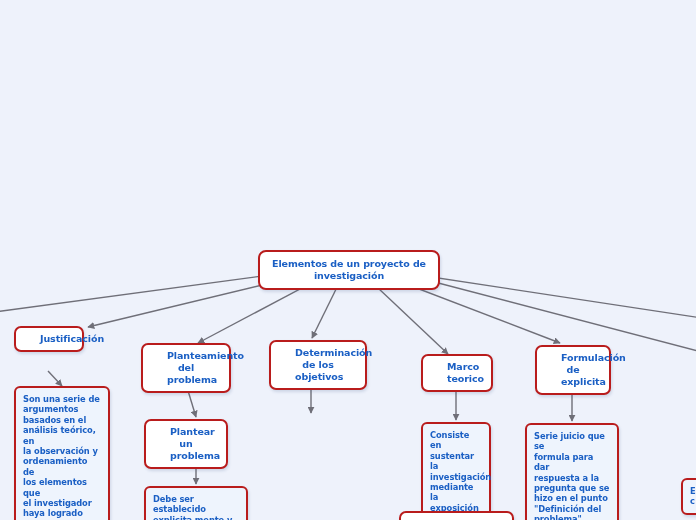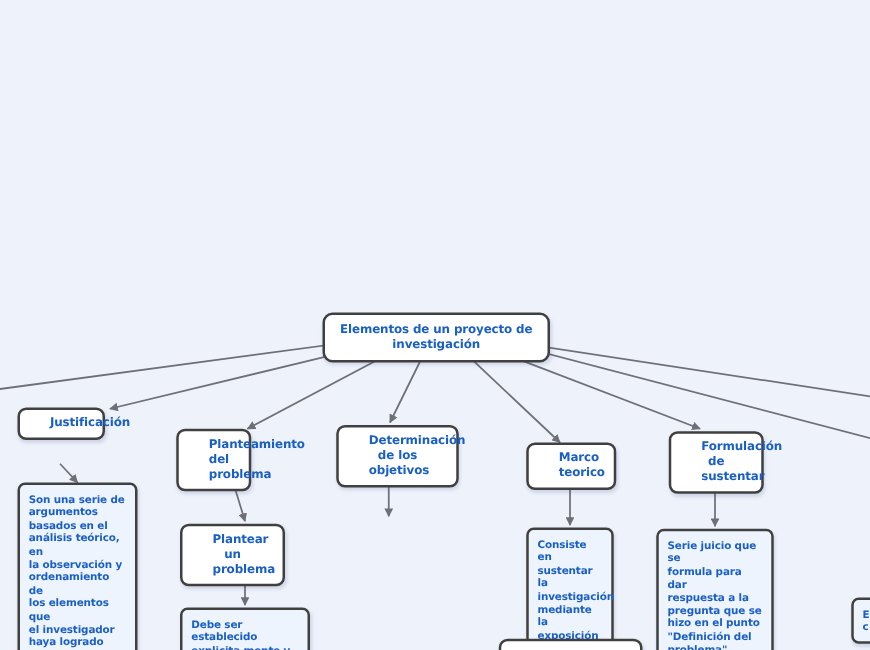--- a/index.html
+++ b/index.html
@@ -24,21 +24,21 @@
     position: absolute;
     left: 0;
     top: 0;
     width: 696px;
     height: 520px;
     pointer-events: none;
   }
   .node {
     position: absolute;
     box-sizing: border-box;
-    border: 2px solid #404040;
+    border: 2px solid #b91c1c;
     border-radius: 7px;
     background: #ffffff;
     color: #1a5fc4;
     font-weight: bold;
     letter-spacing: -0.1px;
     box-shadow: 1px 2px 3px rgba(60, 90, 140, 0.18);
   }
   .node.title {
     font-size: 9.5px;
     line-height: 12px;
@@ -106,21 +106,21 @@
 análisis teórico, en
 la observación y
 ordenamiento de
 los elementos que
 el investigador
 haya logrado
 identificar y
 relacionarlo con el
 tema de interés.</div>
 
-  <div class="node title" style="left:141px; top:343px; width:60px;text-align:center;">Planteamiento
+  <div class="node title" style="left:141px; top:343px; width:90px;text-align:center;">Planteamiento
 del problema</div>
 
   <div class="node title" style="left:144px; top:419px; width:84px;">Plantear un problema</div>
 
   <div class="node detail" style="left:144px; top:486px; width:104px;">Debe ser establecido
 explicita mente y
 formulado de</div>
 
   <div class="node title" style="left:269px; top:340px; width:98px;">Determinación
 de los objetivos</div>
@@ -129,21 +129,21 @@
   <div class="node title" style="left:421px; top:354px; width:72px;text-align:center;">Marco teorico</div>
 
   <div class="node detail" style="left:421px; top:422px; width:70px;">Consiste en
 sustentar la
 investigación
 mediante la
 exposición y
 el análisis</div>
 
   <div class="node title" style="left:535px; top:345px; width:76px;">Formulación
-de sustentar</div>
+de explicita</div>
 
   <div class="node detail" style="left:525px; top:423px; width:94px;">Serie juicio que se
 formula para dar
 respuesta a la
 pregunta que se
 hizo en el punto
 "Definición del
 problema"</div>
 
   <div class="node detail" style="left:681px; top:478px; width:44px;">E

